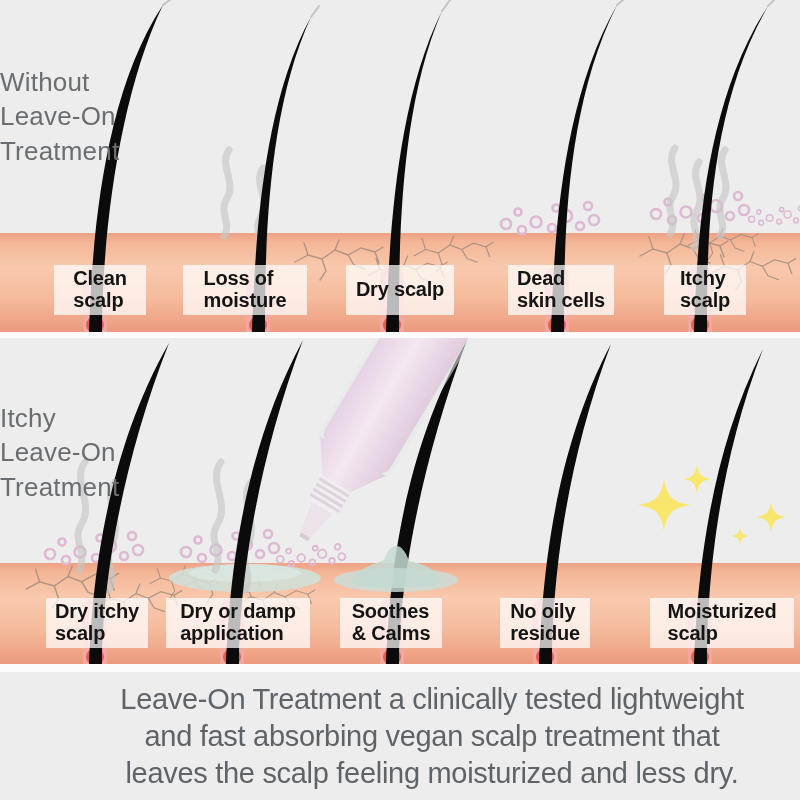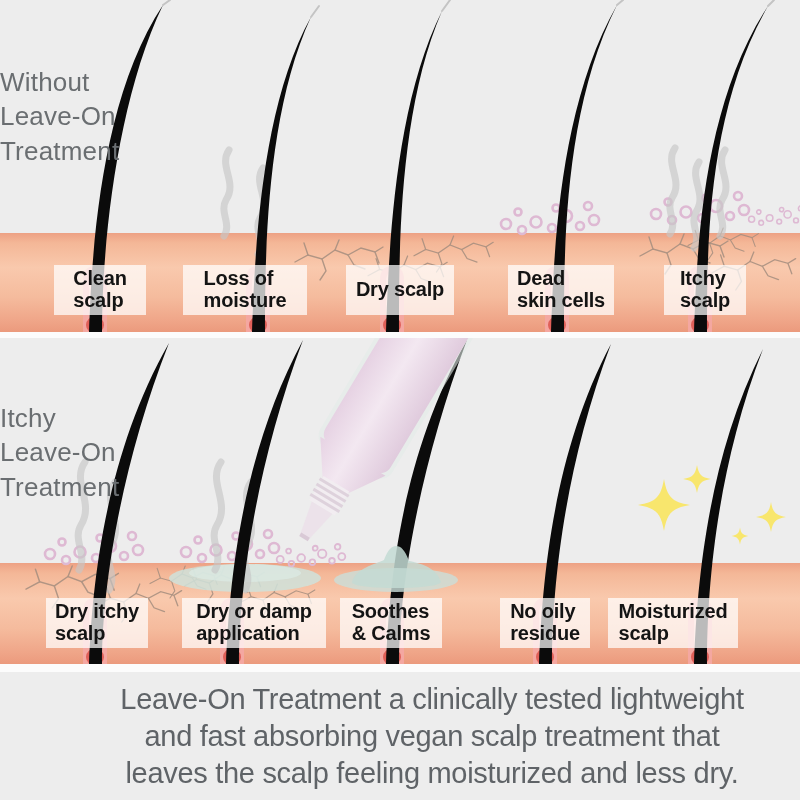--- a/index.html
+++ b/index.html
@@ -214,26 +214,26 @@
   <div class="lbl row1" style="left:183px;width:124px">Loss of
 moisture</div>
   <div class="lbl row1" style="left:346px;width:108px">Dry scalp</div>
   <div class="lbl row1" style="left:508px;width:106px">Dead
 skin cells</div>
   <div class="lbl row1" style="left:664px;width:82px">Itchy
 scalp</div>
 
   <div class="lbl row2" style="left:46px;width:102px">Dry itchy
 scalp</div>
-  <div class="lbl row2" style="left:182px;width:144px">Dry or damp
+  <div class="lbl row2" style="left:166px;width:144px">Dry or damp
 application</div>
   <div class="lbl row2" style="left:340px;width:102px">Soothes
 &amp; Calms</div>
   <div class="lbl row2" style="left:500px;width:90px">No oily
 residue</div>
-  <div class="lbl row2" style="left:608px;width:130px">Moisturized
+  <div class="lbl row2" style="left:650px;width:144px">Moisturized
 scalp</div>
 
   <div class="caption">Leave-On Treatment a clinically tested lightweight
 and fast absorbing vegan scalp treatment that
 leaves the scalp feeling moisturized and less dry.</div>
 
 </div>
 
 </body></html>

